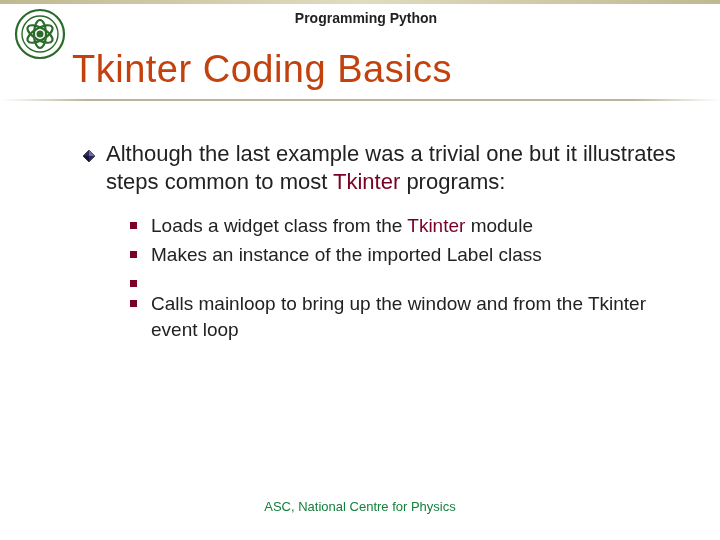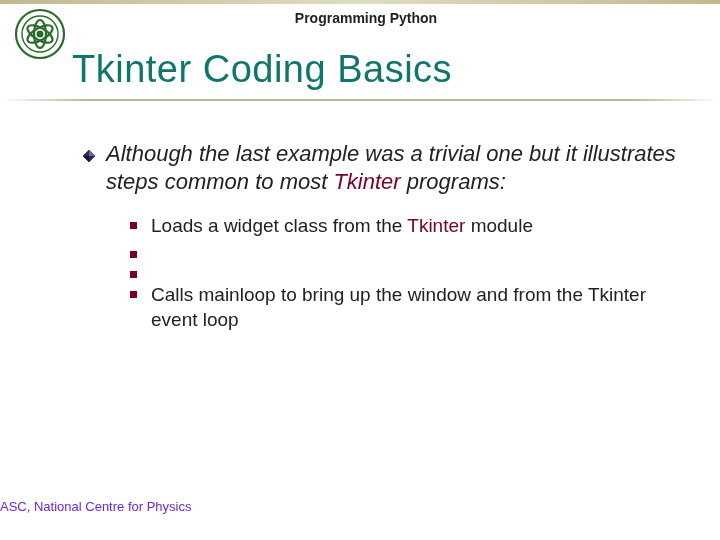--- a/index.html
+++ b/index.html
@@ -30,42 +30,41 @@
     font-size: 14px;
     font-weight: bold;
     color: #222;
     padding-left: 12px;
   }
   .slide-title {
     position: absolute;
     top: 48px;
     left: 72px;
     font-size: 38px;
-    color: #0f766e;
+    color: #c2410c;
     font-weight: normal;
     letter-spacing: 0.5px;
   }
   .underline {
     position: absolute;
     top: 99px;
     left: 0; right: 0;
     height: 2px;
     background: linear-gradient(to right, rgba(160,150,110,0.0) 0%, rgba(160,150,110,0.7) 12%, rgba(160,150,110,0.7) 88%, rgba(160,150,110,0.0) 100%);
   }
   .content {
     position: absolute;
     top: 140px;
     left: 82px;
     right: 40px;
   }
   .b1 {
     display: flex;
     align-items: flex-start;
     margin-bottom: 8px;
-    font-style: italic;
   }
   .b1 .diamond {
     flex: 0 0 auto;
     margin-top: 9px;
     margin-right: 10px;
   }
   .b1-text {
     font-size: 22px;
     color: #222;
     line-height: 1.28;
@@ -90,23 +89,23 @@
   .b2-text {
     font-size: 19px;
     color: #222;
     line-height: 1.32;
   }
   .tk { color: #7a0026; }
   .footer {
     position: absolute;
     bottom: 26px;
     left: 0; right: 0;
-    text-align: left;
+    text-align: center;
     font-size: 13px;
-    color: #6d28d9;
+    color: #15803d;
   }
 </style>
 </head>
 <body>
 
 <div class="topbar"></div>
 
 <div class="logo">
   <svg viewBox="0 0 52 52" width="52" height="52">
     <circle cx="26" cy="26" r="24" fill="none" stroke="#2a6b2a" stroke-width="2.2"></circle>
@@ -143,20 +142,21 @@
 
     <div class="b2">
       <div class="square"></div>
       <div class="b2-text">
         <span>Loads a widget class from the </span><span class="tk">Tkinter</span><span> module</span>
       </div>
     </div>
 
     <div class="b2">
       <div class="square"></div>
+      <div class="b2-text">Makes an instance of the imported Label class</div>
     </div>
 
     <div class="b2">
       <div class="square"></div>
     </div>
 
     <div class="b2">
       <div class="square"></div>
       <div class="b2-text">Calls mainloop to bring up the window and from the Tkinter event loop</div>
     </div>

